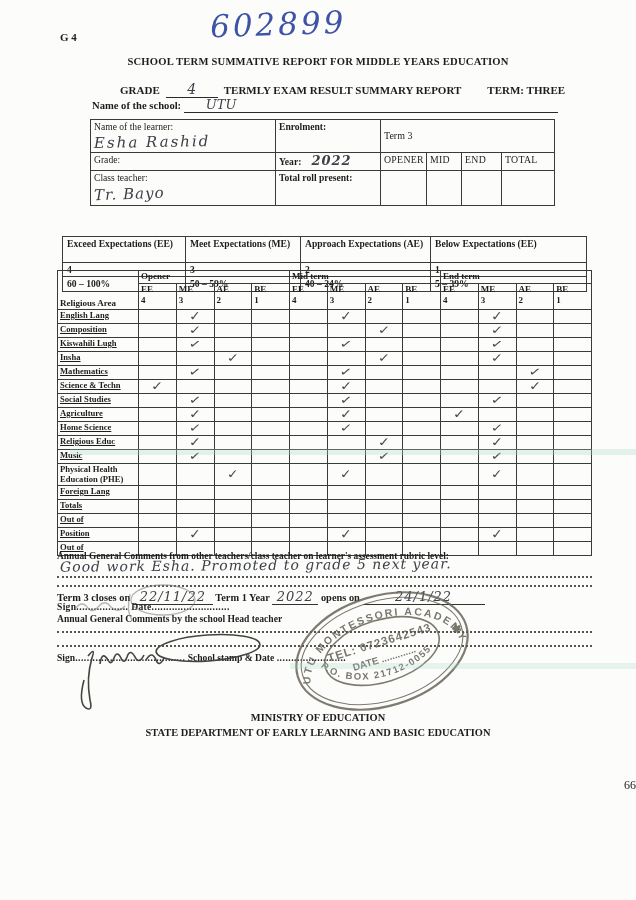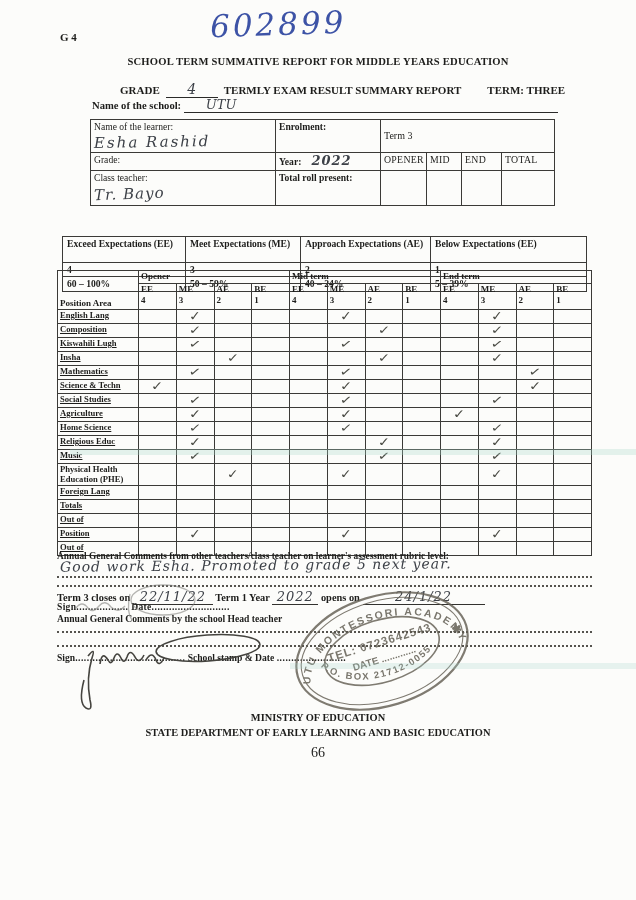--- a/index.html
+++ b/index.html
@@ -60,21 +60,21 @@
   #terms-line .uline{border-bottom-color:#33322f;}
   #terms-line .hw{font-size:13px;font-weight:normal;letter-spacing:1px;}
   #signdate-line{left:57px;top:601px;font-size:9.6px;letter-spacing:.3px;}
   #head-label{left:57px;top:613px;font-size:9.6px;}
   #bottom-row{left:57px;top:652px;font-size:9.6px;white-space:nowrap;}
   .dots{letter-spacing:.5px;}
 
   
   #ministry{left:0;right:0;top:712px;text-align:center;font-size:10.4px;}
   #dept{left:0;right:0;top:727px;text-align:center;font-size:10.4px;}
-  #pagenum{left:0;right:0;top:745px;text-align:center;font-size:14px;}
+  #pagenum{left:0;right:0;top:778px;text-align:right;font-size:12px;}
 
   
   .band1{left:70px;right:0;top:449px;height:6px;background:rgba(168,214,203,.30);}
   .band2{left:290px;right:0;top:663px;height:6px;background:rgba(168,214,203,.26);}
 
   svg{position:absolute;overflow:visible;}
   .stamp-txt{font-family:"Liberation Sans",sans-serif;font-weight:bold;fill:#5d594e;}
 </style>
 </head>
 <body>
@@ -159,21 +159,21 @@
       <td>50 – 59%</td>
       <td>40 – 24%</td>
       <td>5 – 39%</td>
     </tr>
   </tbody>
     </table>
 
   <table class="abs" id="learning-table">
       <thead>
         <tr>
-          <th class="area-h" rowspan="2">Position Area</th>
+          <th class="area-h" rowspan="2">Religious Area</th>
           <th class="group-h" colspan="4">Opener</th>
           <th class="group-h" colspan="4">Mid term</th>
           <th class="group-h" colspan="4">End term</th>
         </tr>
         <tr>
           <th class="sub-h" style="width: 38px;">
             <div>EE</div>
             <div>4</div>
           </th>
           <th class="sub-h" style="width: 38px;">

